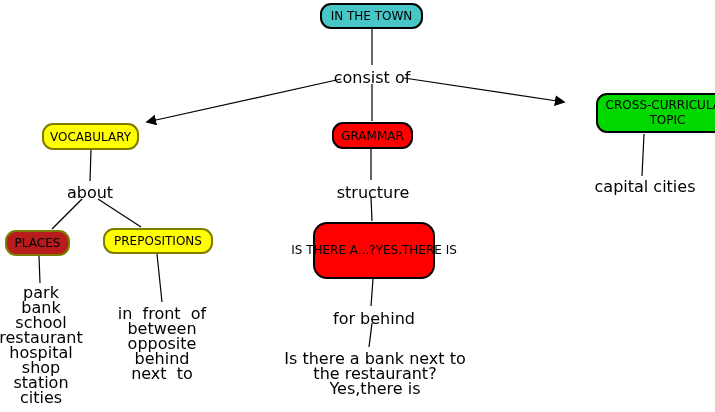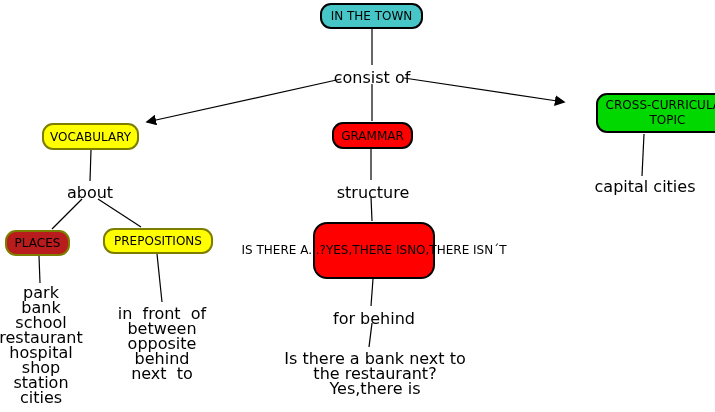--- a/index.html
+++ b/index.html
@@ -87,21 +87,20 @@
 
   <div class="node" style="left: 596px; top: 93px; width: 143px; height: 40px; white-space: normal; line-height: 15px; background-color: rgb(0, 216, 0);">CROSS-CURRICULAR TOPIC</div>
 
   <div class="node yellow-border" style="left: 5px; top: 230px; width: 65px; height: 26px; background-color: #b91c1c;">PLACES</div>
 
   <div class="node yellow-border" style="left: 103px; top: 228px; width: 110px; height: 26px; background-color: rgb(255, 255, 0);">PREPOSITIONS</div>
 
   <div class="node multi" style="left: 313px; top: 222px; width: 122px; height: 57px; border-radius: 14px; border-width: 2.5px; line-height: 15px; background-color: rgb(255, 0, 0);">
     <div>IS THERE A...?</div>
     <div>YES,THERE IS</div>
-    <div>NO,THERE ISN´T</div>
   </div>
 
   <div class="linklabel" style="left:372px; top:68px;">consist of</div>
 
   <div class="linklabel" style="left:90px; top:183px;">about</div>
 
   <div class="linklabel" style="left:373px; top:183px;">structure</div>
 
   <div class="linklabel" style="left:374px; top:309px;">for behind</div>
 

